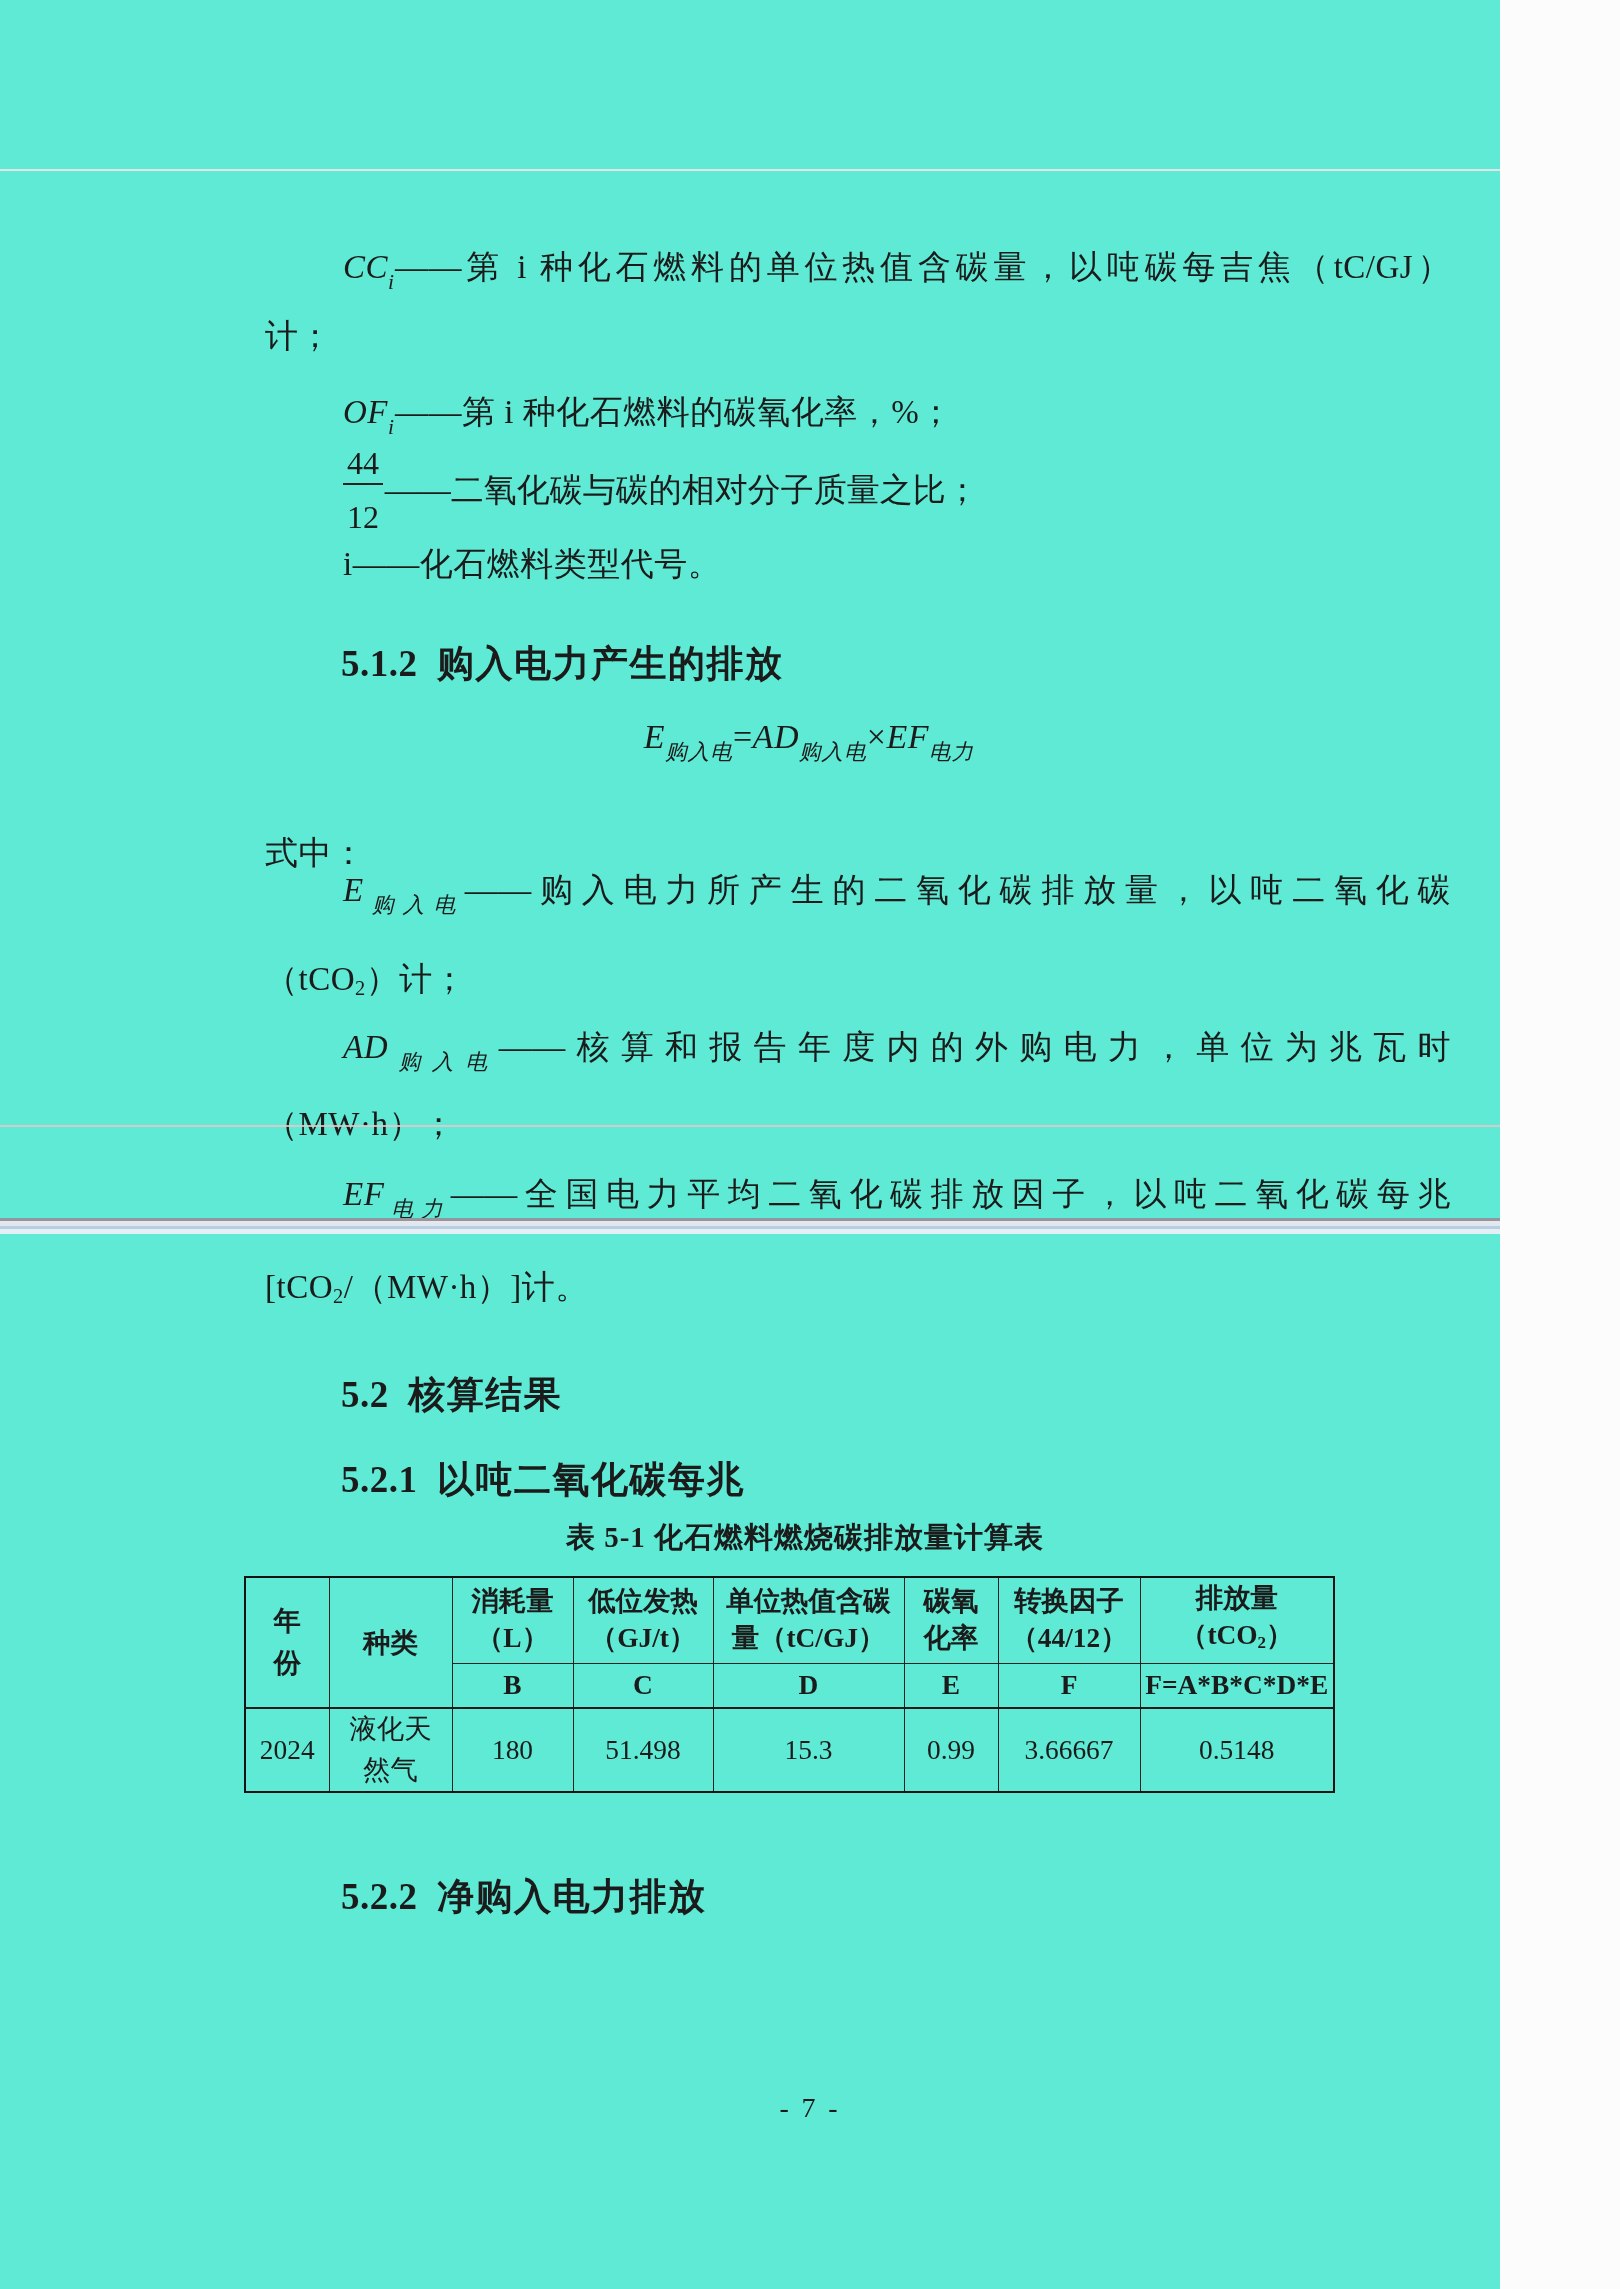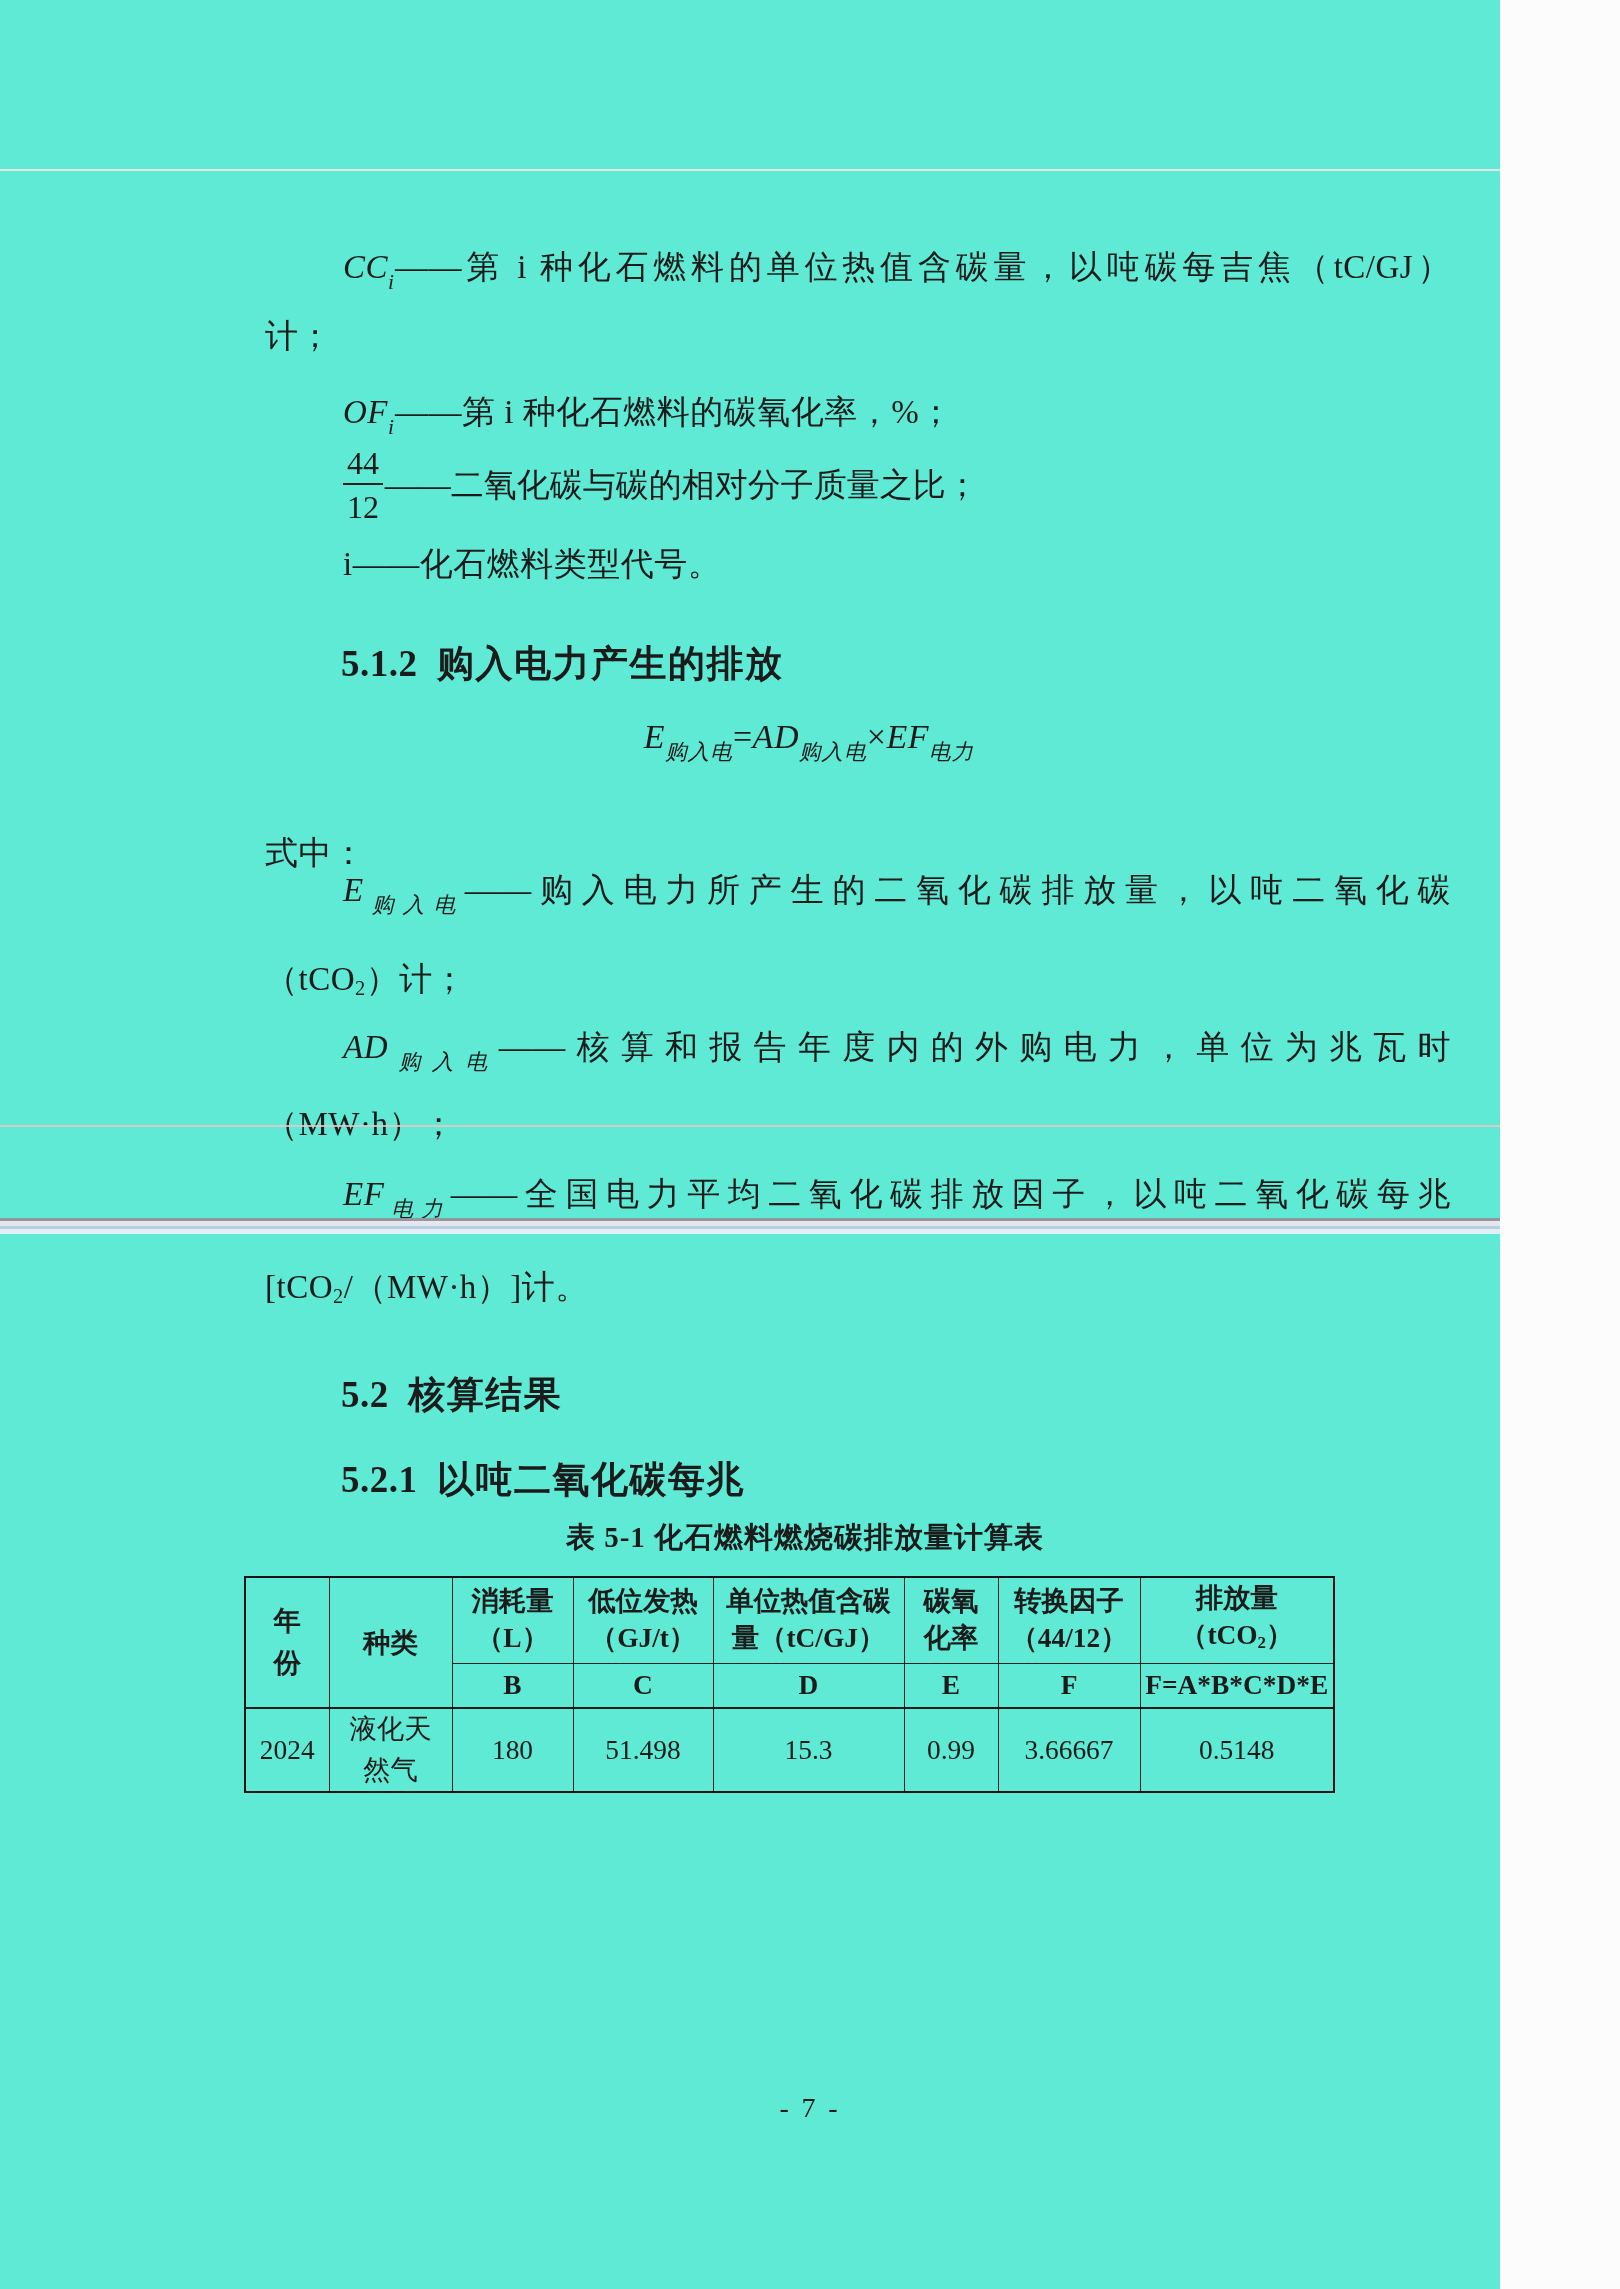--- a/index.html
+++ b/index.html
@@ -16,21 +16,21 @@
   .vsub{font-size:21.6px;font-style:italic;vertical-align:-10.8px;letter-spacing:1px;}
   .s2{font-size:.62em;vertical-align:-.25em;}
   .hd{left:341px;font-size:37px;font-weight:bold;letter-spacing:1.5px;white-space:nowrap;margin-top:16px;}
   .hd .num{margin-right:19.6px;letter-spacing:0.5px;}
   .formula{left:265px;width:1186px;text-align:center;transform:translateX(-49px);
     font-size:34px;letter-spacing:0.5px;}
   .frow{left:343px;display:flex;align-items:center;font-size:33px;}
   .frac{display:inline-flex;flex-direction:column;align-items:center;
     font-size:32px;line-height:1.08;margin-right:2px;}
   .frac .fnum{padding:0 3.9px 2.9px;border-bottom:2.5px solid #222;}
-  .frac .fden{padding-top:5px;}
+  .frac .fden{padding-top:15px;}
   .hline{left:0;width:1620px;}
   .caption{left:260px;width:1090px;text-align:center;font-size:29px;font-weight:bold;letter-spacing:1px;}
   table.t51{position:absolute;left:244px;top:1576px;width:1090px;
     border-collapse:collapse;table-layout:fixed;border:2.5px solid #141414;}
   table.t51 td{border:1.6px solid #222;text-align:center;vertical-align:middle;
     font-size:27.4px;padding:0;}
   table.t51 .hrow td{font-weight:bold;}
   table.t51 .l1,.t51 .l2{display:block;line-height:37px;}
   .cellwrap{display:inline-block;word-break:break-all;line-height:1.5;vertical-align:middle;}
   .w-year{width:33px;}
@@ -147,17 +147,18 @@
       <td>180</td>
       <td>51.498</td>
       <td>15.3</td>
       <td>0.99</td>
       <td>3.66667</td>
       <td>0.5148</td>
     </tr>
   </tbody>
     </table>
 
+  <div class="abs hd" style="top:1856px;"><span class="num">5.2.2</span><span>净购入电力排放</span></div>
 
   <div class="abs pageno" style="top:2092px;">- 7 -</div>
 
 </div>
 
 
 </body></html>

